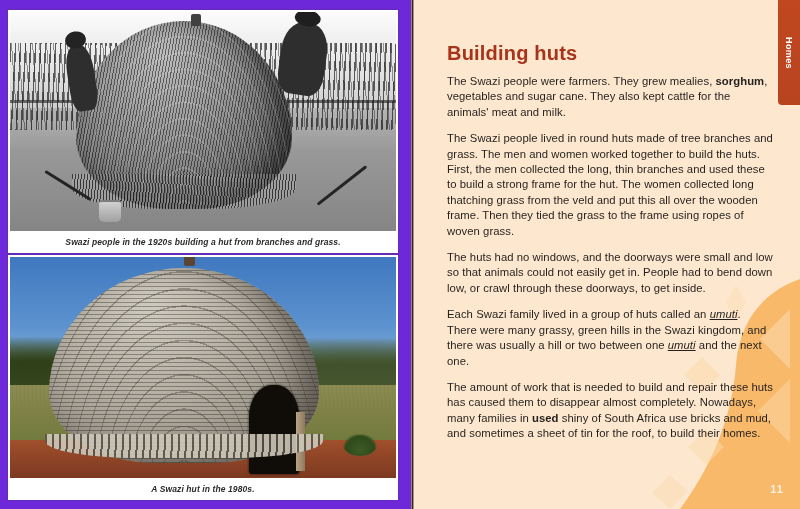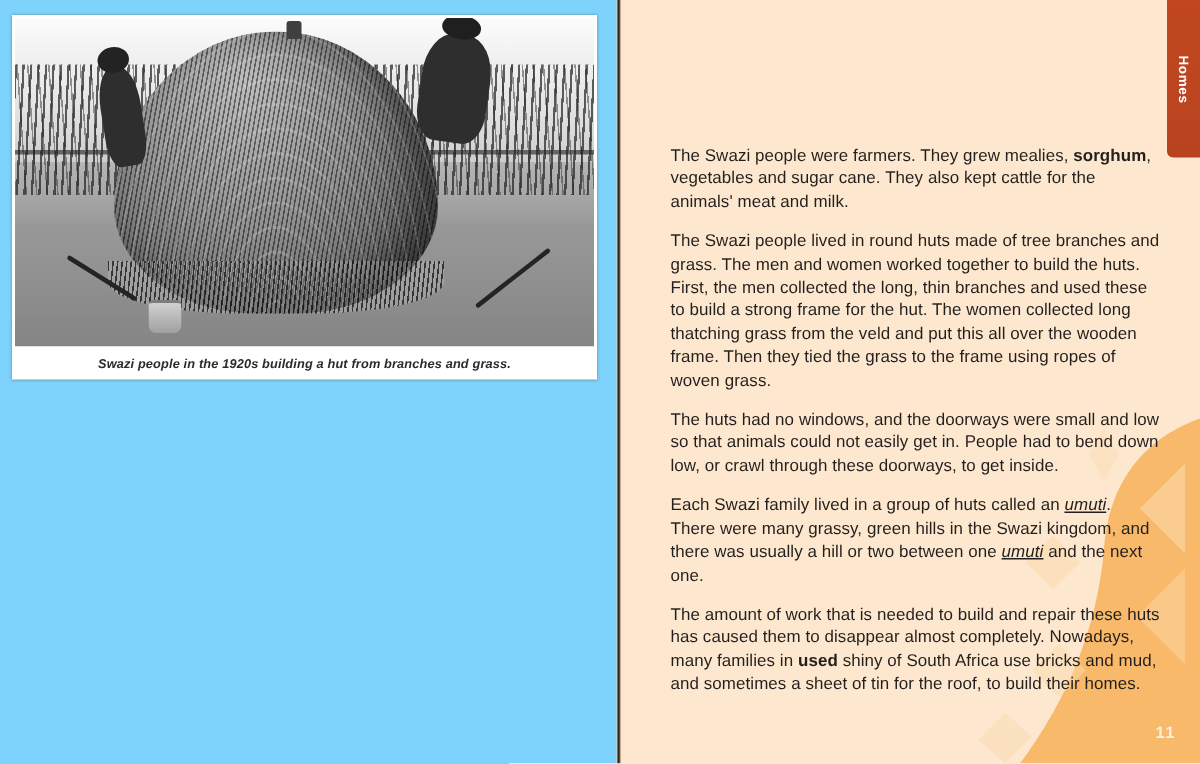--- a/index.html
+++ b/index.html
@@ -19,21 +19,21 @@
     height: 509px;
     background: #fde8cf;
     overflow: hidden;
   }
 
   
   .left-page {
     position: absolute;
     left: 0; top: 0;
     width: 413px; height: 509px;
-    background: #7dd3fc;
+    background: #6d28d9;
     text-decoration: underline;
   }
   .gutter {
     position: absolute;
     left: 411px; top: 0;
     width: 3px; height: 509px;
     background: linear-gradient(to right, #e7cfb0 0%, #2b2119 40%, #3a2d22 60%, #f6ddc0 100%);
   }
 
   .figure {
@@ -222,21 +222,20 @@
     left: 33px; top: 42px;
     font-size: 20px;
     font-weight: bold;
     color: #a8331a;
     letter-spacing: .2px;
   }
   .body-copy {
     position: absolute;
     left: 33px; top: 74px;
     width: 326px;
-    margin-top: 23px;
   }
   .body-copy p {
     margin: 0 0 11px 0;
     font-size: 11.3px;
     line-height: 15.4px;
     color: #231f1d;
     letter-spacing: .05px;
   }
   .body-copy b { font-weight: bold; }
   .body-copy i { font-style: italic; text-decoration: underline; }
@@ -288,37 +287,55 @@
         <div class="p1-fringe"></div>
         <div class="p1-person a"></div>
         <div class="p1-person b"></div>
         <div class="p1-pole x1"></div>
         <div class="p1-pole x2"></div>
         <div class="p1-pot"></div>
       </div>
       <div class="caption">Swazi people in the 1920s building a hut from branches and grass.</div>
     </div>
 
+    <div class="figure fig2">
+      <div class="photo">
+        <div class="p2-sky"></div>
+        <div class="p2-hills"></div>
+        <div class="p2-grass"></div>
+        <div class="p2-soil"></div>
+        <div class="p2-hut">
+          <div class="p2-ribs"></div>
+        </div>
+        <div class="p2-cap"></div>
+        <div class="p2-door"></div>
+        <div class="p2-doorpost"></div>
+        <div class="p2-fringe"></div>
+        <div class="p2-bush"></div>
+      </div>
+      <div class="caption">A Swazi hut in the 1980s.</div>
+    </div>
 
   </div>
 
   <div class="gutter"></div>
 
   <div class="right-page">
 
     <svg class="ornament" viewBox="0 0 160 230" preserveAspectRatio="none">
       <path d="M160 0 L160 230 L40 230 C70 190 92 140 96 86 C99 46 120 14 160 0 Z" fill="#f8b96a"></path>
       <path d="M150 30 L120 60 L150 90 Z" fill="#fbd3a0" opacity=".75"></path>
       <path d="M150 100 L118 132 L150 164 Z" fill="#fbd3a0" opacity=".6"></path>
       <path d="M62 78 L44 96 L62 114 L80 96 Z" fill="#fbd9ad" opacity=".55"></path>
       <path d="M66 150 L48 168 L66 186 L84 168 Z" fill="#fbd9ad" opacity=".5"></path>
       <path d="M30 196 L12 214 L30 230 L48 212 Z" fill="#fbd9ad" opacity=".45"></path>
       <path d="M96 6 L86 24 L96 42 L106 24 Z" fill="#fbd9ad" opacity=".4"></path>
     </svg>
 
+    <div class="page-title">Building huts</div>
 
     <div class="body-copy">
       <p><span>The Swazi people were farmers.  They grew mealies, </span><b>sorghum</b><span>, vegetables and sugar cane.  They also kept cattle for the animals' meat and milk.</span></p>
       <p><span>The Swazi people lived in round huts made of tree branches and grass.  The men and women worked together to build the huts.  First, the men collected the long, thin branches and used these to build a strong frame for the hut.  The women collected long thatching grass from the veld and put this all over the wooden frame.  Then they tied the grass to the frame using ropes of woven grass.</span></p>
       <p><span>The huts had no windows, and the doorways were small and low so that animals could not easily get in.  People had to bend down low, or crawl through these doorways, to get inside.</span></p>
       <p><span>Each Swazi family lived in a group of huts called an </span><i>umuti</i><span>.  There were many grassy, green hills in the Swazi kingdom, and there was usually a hill or two between one </span><i>umuti</i><span> and the next one.</span></p>
       <p><span>The amount of work that is needed to build and repair these huts has caused them to disappear almost completely.  Nowadays, many families in </span><b>used</b><span> shiny of South Africa use bricks and mud, and sometimes a sheet of tin for the roof, to build their homes.</span></p>
     </div>
 
     <div class="side-tab">

